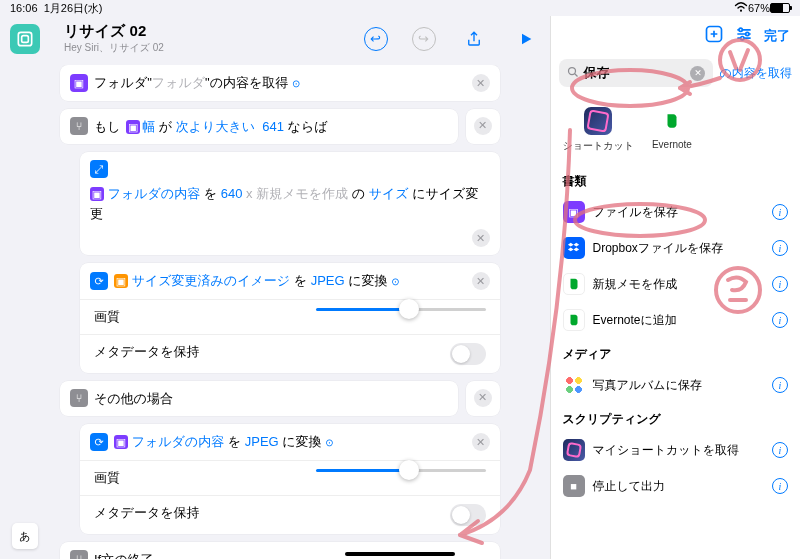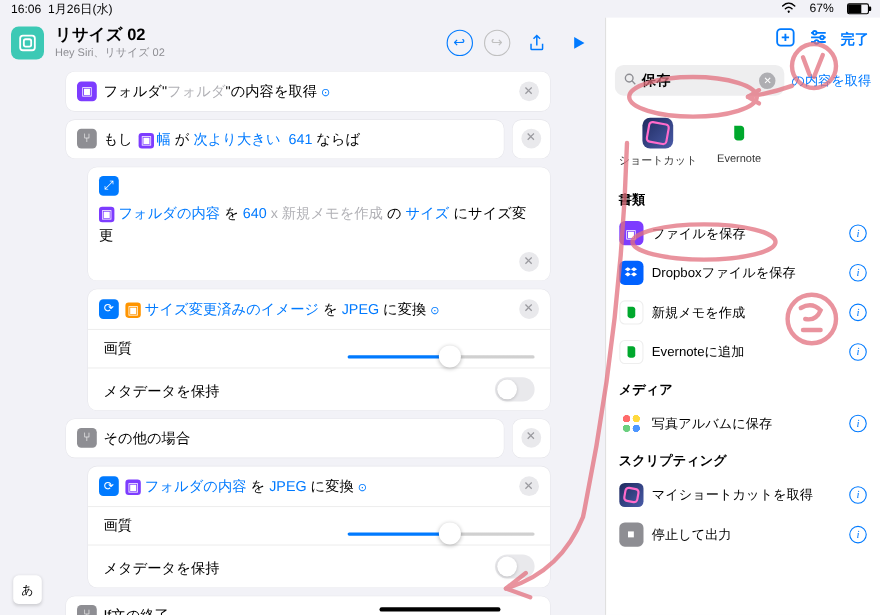--- a/index.html
+++ b/index.html
@@ -1,41 +1,41 @@
 <!DOCTYPE html>
 <html><head>
 <meta charset="utf-8">
 <style>
   * { box-sizing: border-box; margin: 0; padding: 0; font-family: -apple-system, "Hiragino Sans", sans-serif; }
   body { width: 800px; height: 559px; background: #f2f2f7; overflow: hidden; position: relative; font-size: 13px; }
   
   .statusbar { display: flex; justify-content: space-between; align-items: center; padding: 2px 10px; font-size: 11px; color: #000; height: 16px; }
-  .statusbar .right { display: flex; align-items: center; gap: 12px; }
+  .statusbar .right { display: flex; align-items: center; gap: 0; }
   .battery { width: 20px; height: 10px; border: 1px solid #000; border-radius: 2px; position: relative; }
   .battery::after { content: ""; position: absolute; right: -3px; top: 2px; width: 2px; height: 4px; background: #000; border-radius: 0 1px 1px 0; }
   .battery .fill { height: 100%; width: 67%; background: #000; }
   
   .main { display: flex; height: 543px; }
   .left { width: 566px; display: flex; flex-direction: column; }
   .right-panel { width: 258px; background: #fff; border-left: 1px solid #e0e0e0; display: flex; flex-direction: column; }
   
-  .header { display: flex; align-items: center; padding: 6px 10px 10px 10px; gap: 10px; }
+  .header { display: flex; align-items: center; padding: 6px 10px 10px 10px; gap: 24px; }
   .app-icon { width: 30px; height: 30px; background: #3cc9b5; border-radius: 7px; display: flex; align-items: center; justify-content: center; }
   .app-icon svg { stroke: #fff; fill: none; }
   .title-block { flex: 1; }
   .title { font-size: 15px; font-weight: 700; }
   .subtitle { font-size: 10px; color: #8e8e93; }
   .hdr-btn { width: 28px; height: 28px; display: flex; align-items: center; justify-content: center; color: #007aff; border-radius: 5px; cursor: pointer; }
   .hdr-btn.circ { border: 1.5px solid #007aff; border-radius: 50%; width: 24px; height: 24px; font-size: 13px; }
   .hdr-btn.circ.dis { border-color: #c0c0c0; color: #c0c0c0; }
   
   .actions { flex: 1; padding: 0 50px 0 60px; overflow-y: hidden; }
   .card { background: #fff; border-radius: 8px; margin-bottom: 8px; box-shadow: 0 0 0 0.5px rgba(0,0,0,0.05); }
   .card-row { display: flex; align-items: center; padding: 8px 10px; gap: 6px; line-height: 1.5; }
-  .card-sub { border-top: 1px solid #eee; padding: 8px 14px; display: flex; align-items: flex-end; justify-content: space-between; }
+  .card-sub { border-top: 1px solid #eee; padding: 8px 14px; display: flex; align-items: flex-start; justify-content: space-between; }
   .two-col-row { display:flex; gap:8px; margin-bottom:8px; }
   .two-col-row .card { flex:1; margin-bottom:0; }
   
   .ic { width: 18px; height: 18px; border-radius: 4px; flex-shrink: 0; display: inline-flex; align-items: center; justify-content: center; font-size: 11px; color: #fff; }
   .ic.grey { background: #8e8e93; }
   .ic.purple { background: #7d3cff; }
   .ic.blue { background: #007aff; }
   .ic.orange { background: #ff9500; }
   .tok { color: #007aff; }
   .tok-grey { color: #b0b0b5; }

